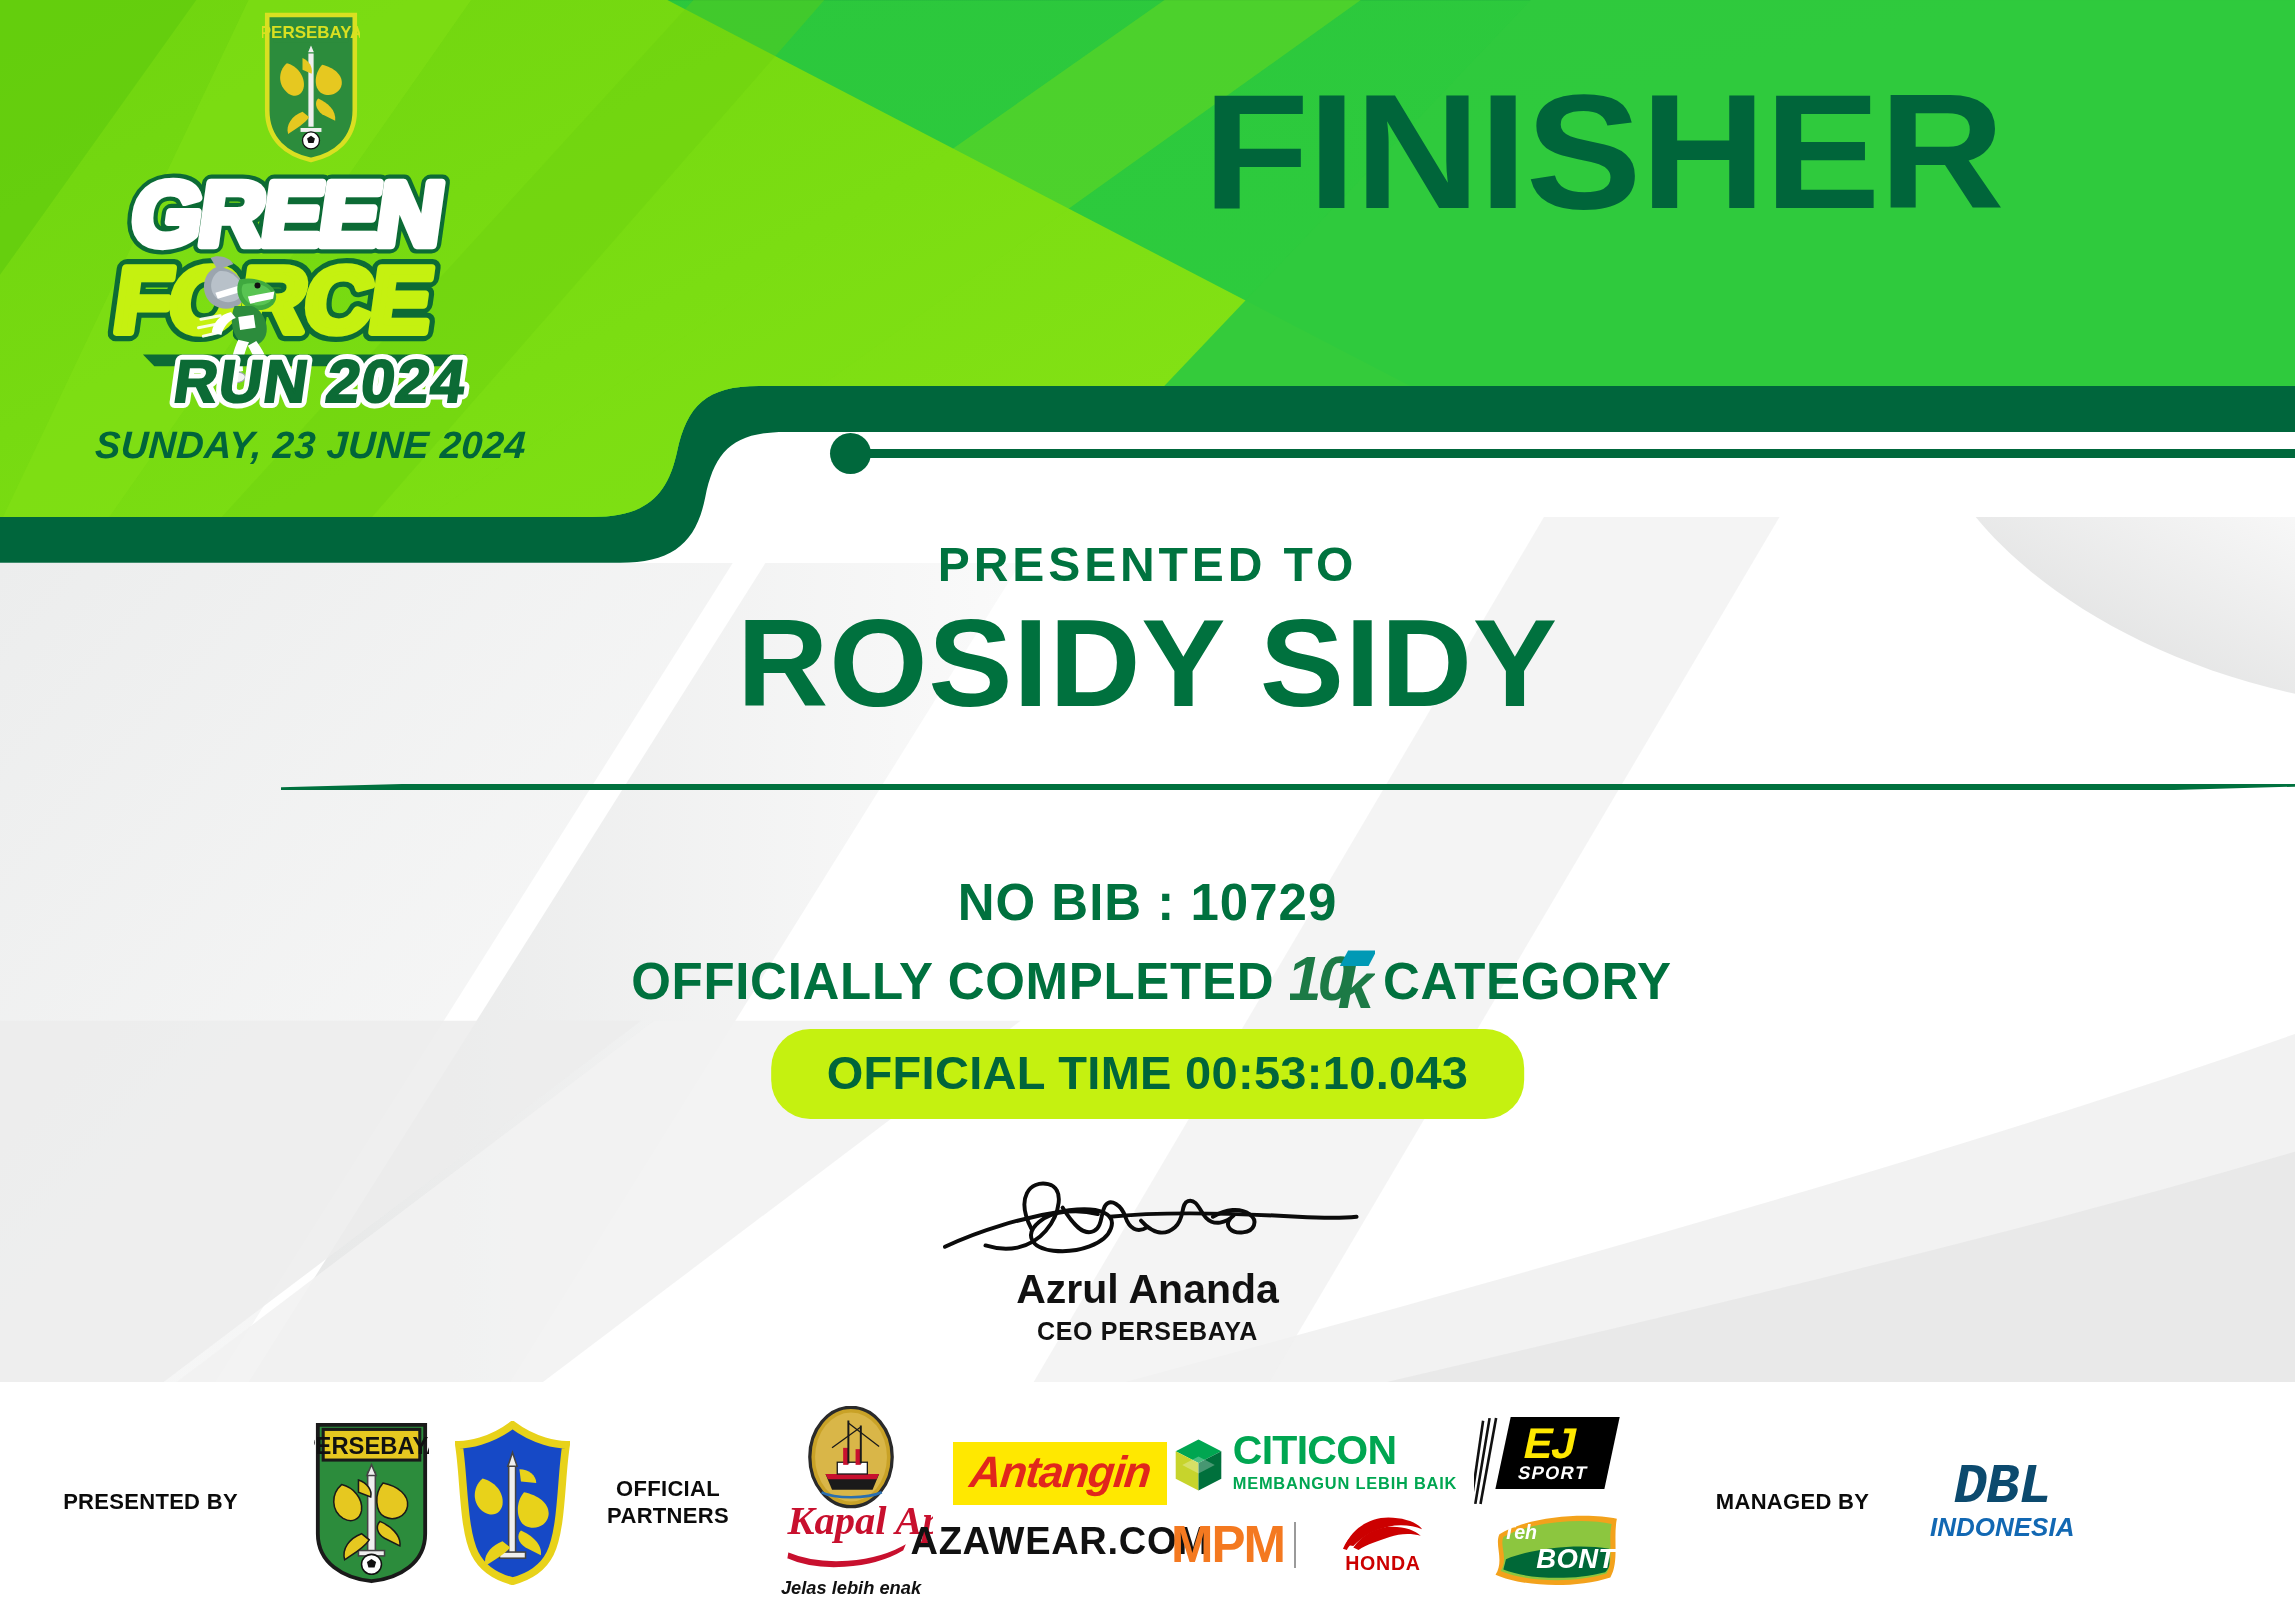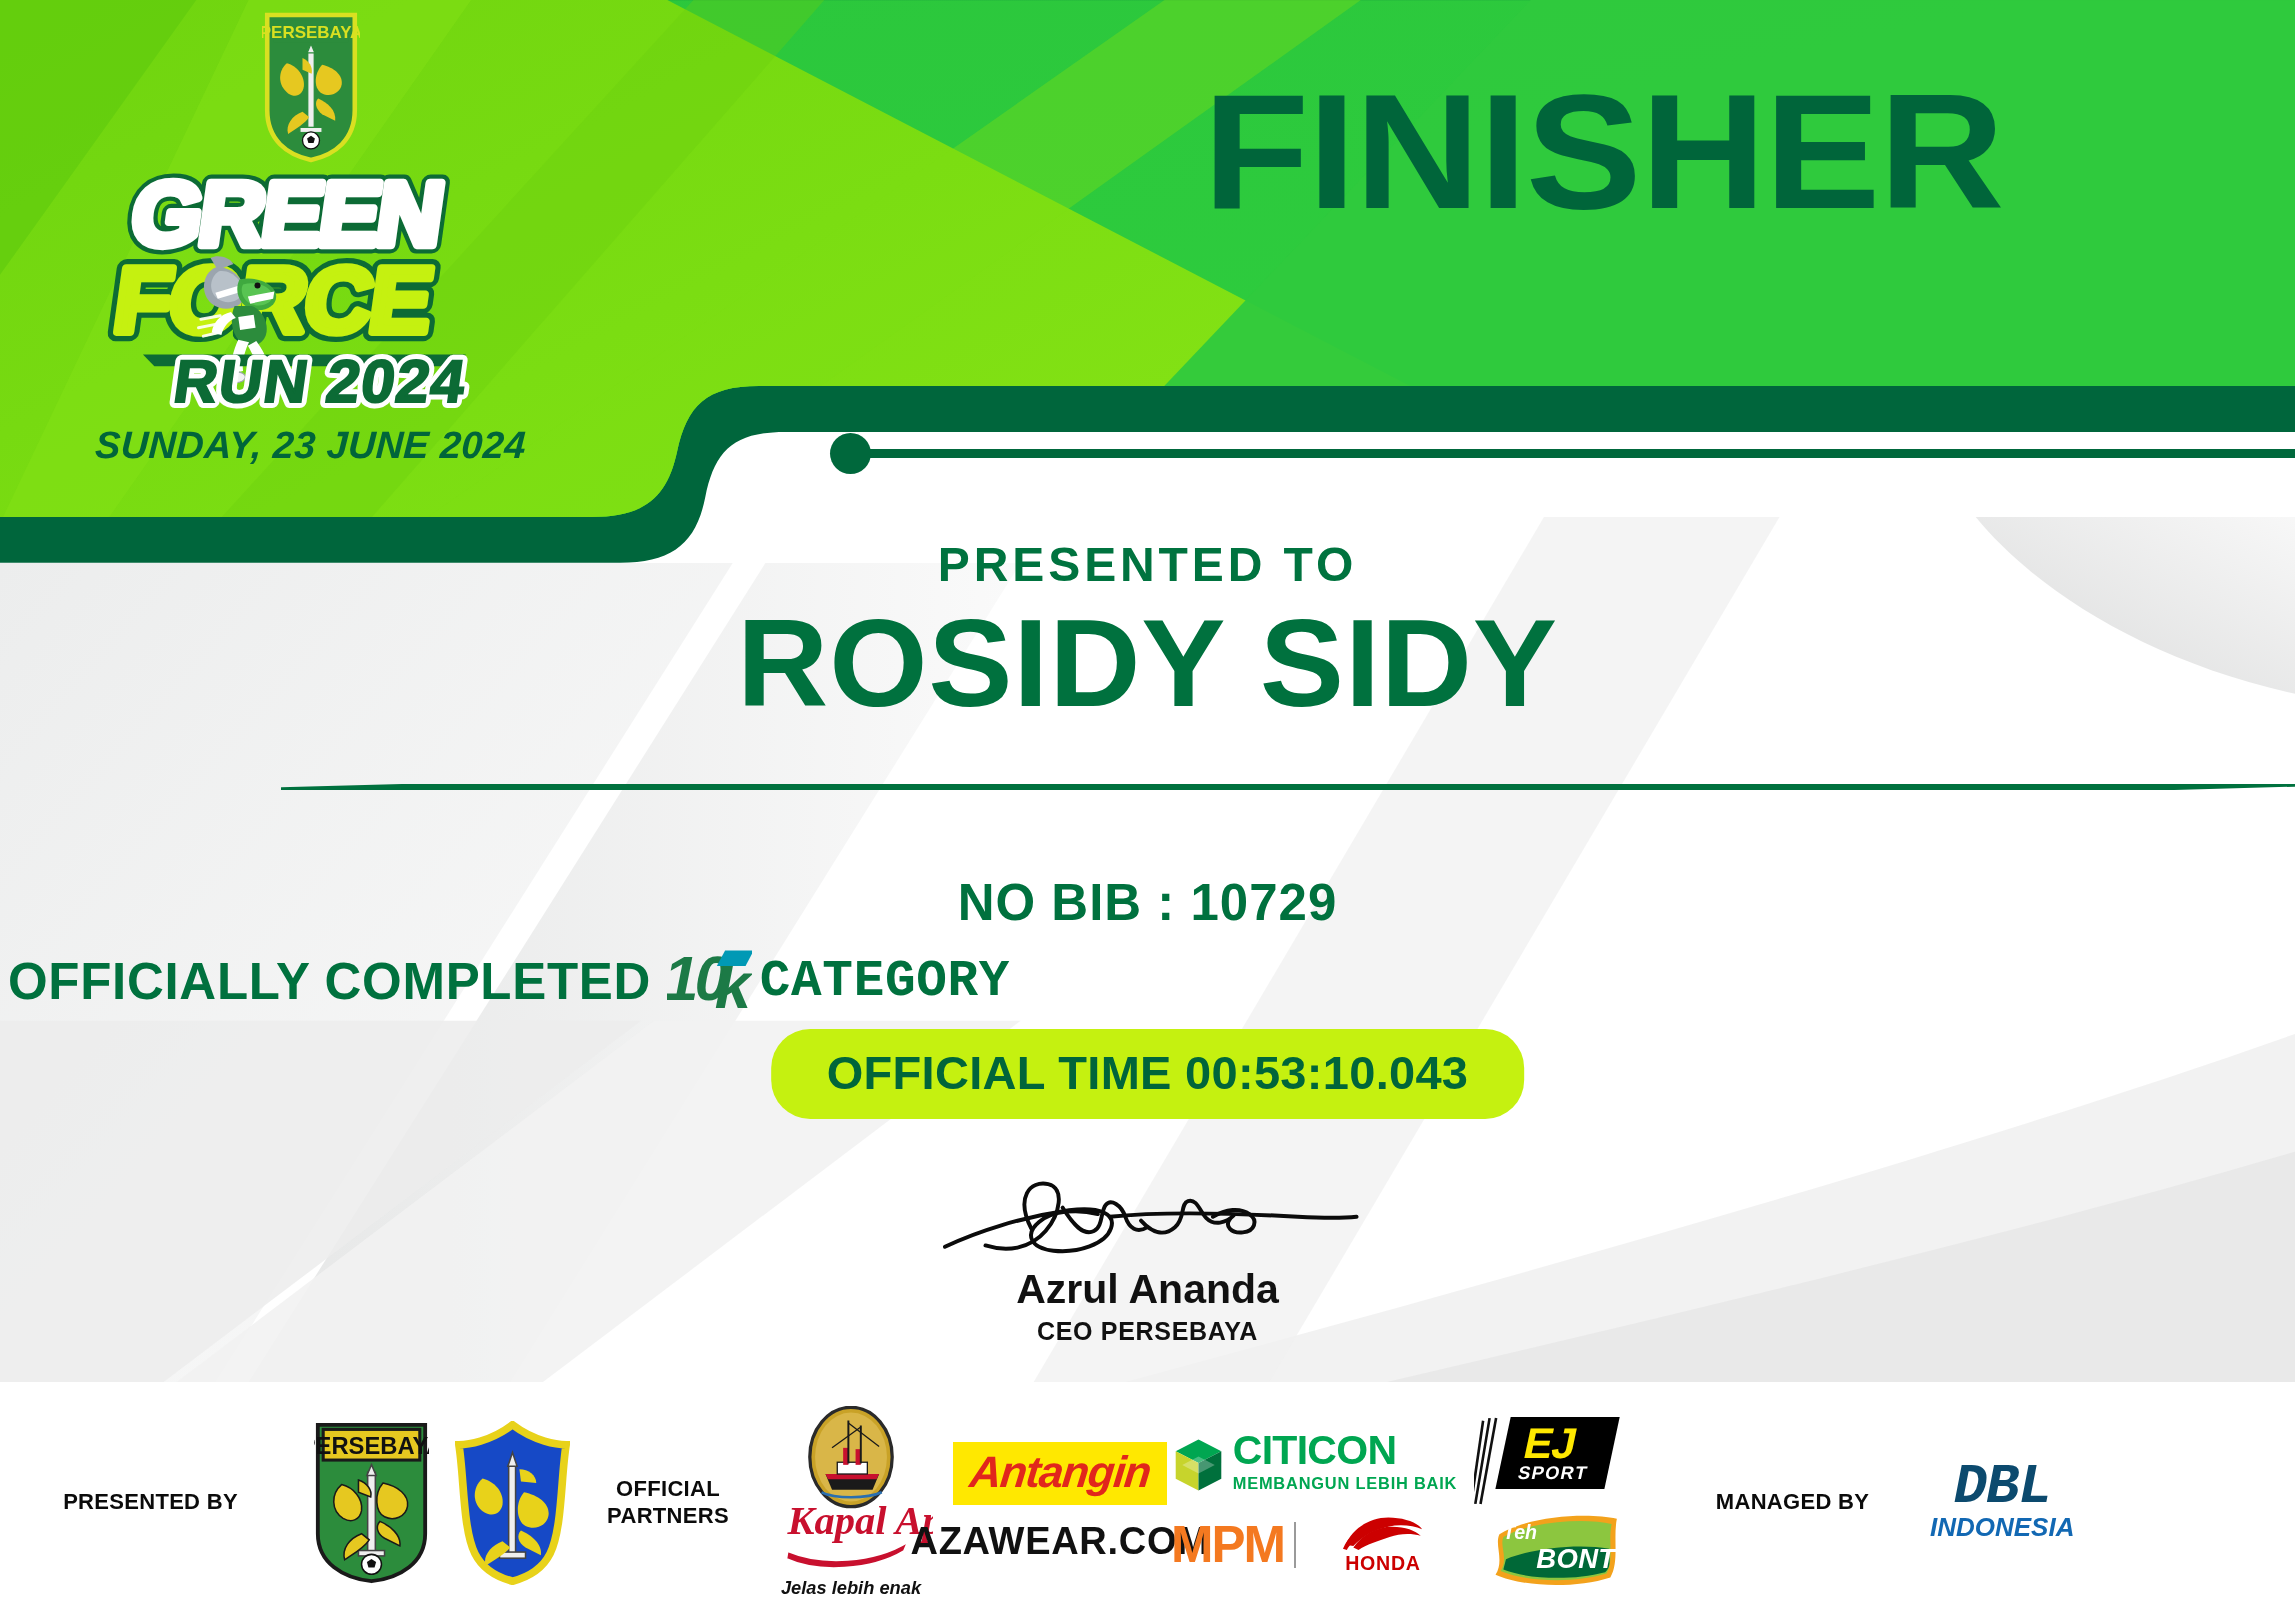--- a/index.html
+++ b/index.html
@@ -123,24 +123,24 @@
     position:absolute; left:0; right:0; top:356px;
     font-size:51px; font-weight:700;
     letter-spacing:1px;
     color:#00713E;
   }
   .category-line {
     position:absolute; left:8px; right:0; top:432px;
     font-size:51px; font-weight:700;
     letter-spacing:0.7px;
     color:#00713E;
-    display:flex; align-items:center; gap:0px;
+    display:flex; align-items:center; justify-content:center; gap:0px;
   }
   .cat-pre { margin-right:15.7px; }
-  .cat-post { margin-left:16px;font-family:Liberation Mono, monospace; }
+  .cat-post { margin-left:16px; }
   .tenk-logo {
     display:inline-block;
     position:relative;
     width:77px; height:65px;
   }
   .tenk-logo svg { position:absolute; left:0; top:-9.2px; }
 
   .time-badge {
     position:absolute;
     left:50%; top:512px;

